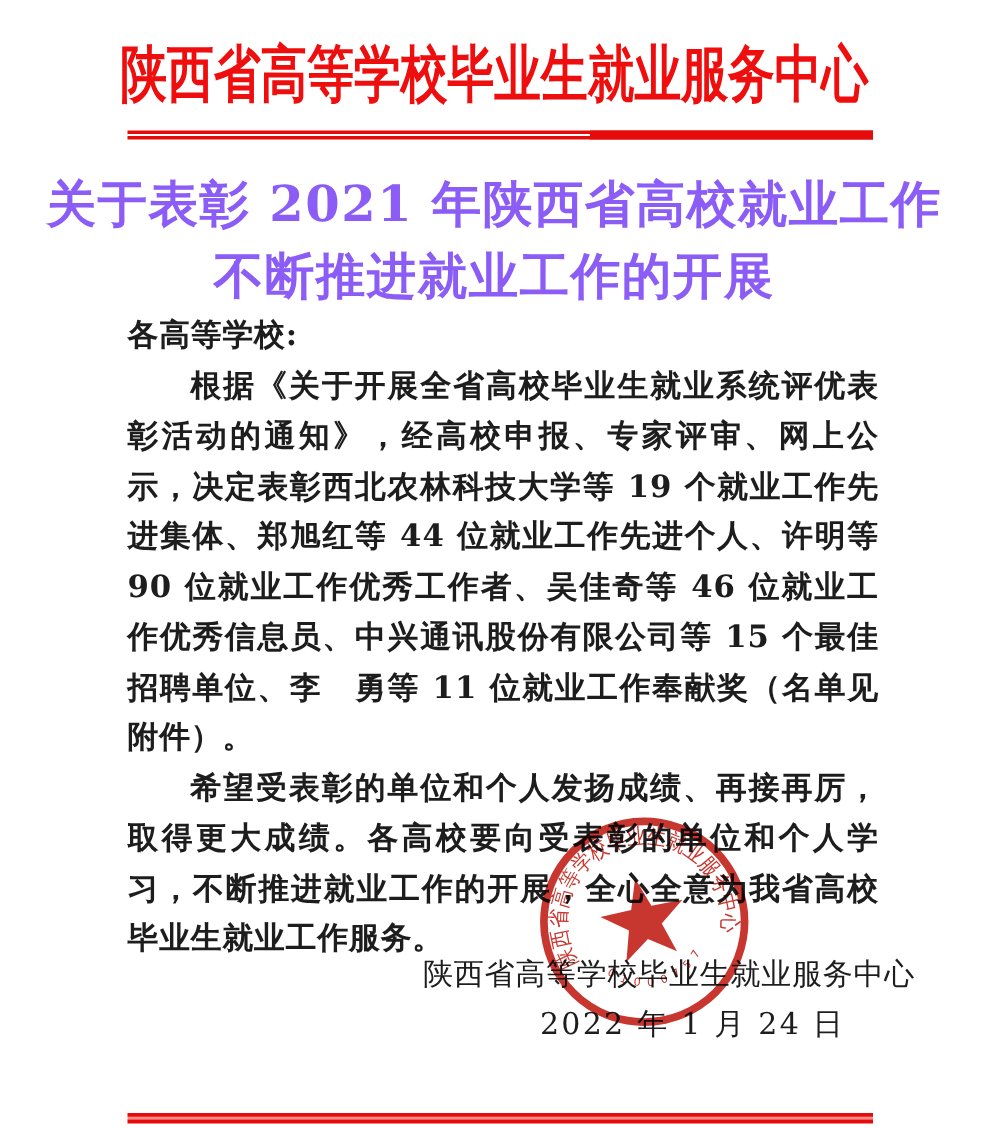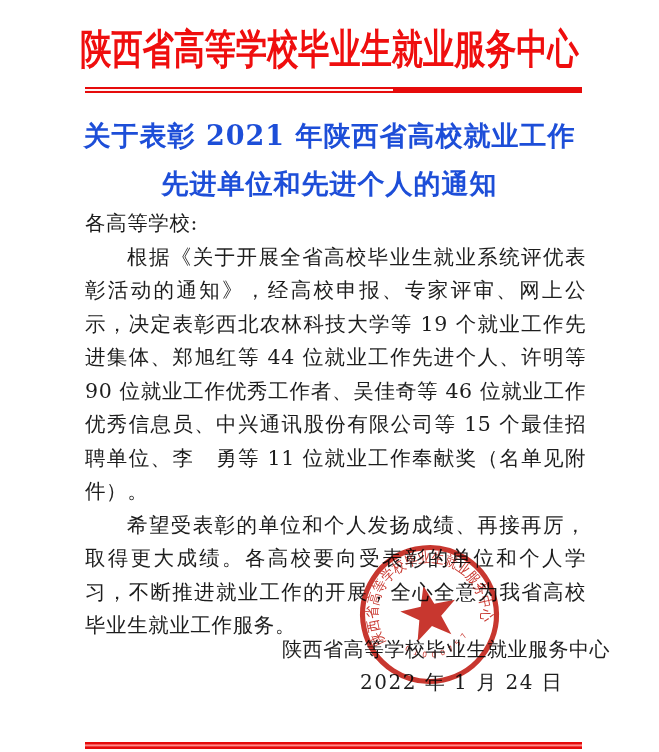--- a/index.html
+++ b/index.html
@@ -27,33 +27,34 @@
     position:absolute;top:87px;left:85px;width:497px;height:6px;
     background-image:
       linear-gradient(90deg, rgba(255,255,255,0) 0 62%, #e60b0b 62% 100%),
       linear-gradient(180deg, #e60b0b 0 34%, #ffffff 42% 58%, #e60b0b 66% 100%);
   }
   
   .doc-title{
     position:absolute;top:112px;left:0;width:659px;
     text-align:center;
     font-weight:bold;
-    font-size:27px;
+    font-size:33px;
     line-height:48px;
     letter-spacing:1px;
-    color:#1d4ed8;
+    color:#8b5cf6;
   }
   
   .body-block{
     position:absolute;top:207px;left:85px;width:501px;
     font-size:20.5px;
     line-height:33.5px;
     letter-spacing:0.6px;
     color:#1d1d1d;
     text-align:justify;
+    font-weight:bold;
   }
   .body-block p{margin:0;}
   .body-block p.indent{text-indent:2.05em;}
   
   .seal{
     position:absolute;left:356px;top:541px;width:147px;height:147px;
     transform:rotate(-12deg);
     mix-blend-mode:multiply;
     opacity:0.92;
     pointer-events:none;
@@ -84,21 +85,21 @@
 <body>
 
 <div class="page">
 
   <div class="letterhead">陕西省高等学校毕业生就业服务中心</div>
 
   <div class="rule-top"></div>
 
   <div class="doc-title">
     <div>关于表彰 2021 年陕西省高校就业工作</div>
-    <div>先进单位和先进个人的通知</div>
+    <div>不断推进就业工作的开展</div>
   </div>
 
   <div class="body-block">
     <p>各高等学校:</p>
     <p class="indent">根据《关于开展全省高校毕业生就业系统评优表彰活动的通知》，经高校申报、专家评审、网上公示，决定表彰西北农林科技大学等 19 个就业工作先进集体、郑旭红等 44 位就业工作先进个人、许明等 90 位就业工作优秀工作者、吴佳奇等 46 位就业工作优秀信息员、中兴通讯股份有限公司等 15 个最佳招聘单位、李　勇等 11 位就业工作奉献奖（名单见附件）。</p>
     <p class="indent">希望受表彰的单位和个人发扬成绩、再接再厉，取得更大成绩。各高校要向受表彰的单位和个人学习，不断推进就业工作的开展，全心全意为我省高校毕业生就业工作服务。</p>
   </div>
 
   <div class="signature">陕西省高等学校毕业生就业服务中心</div>
 

